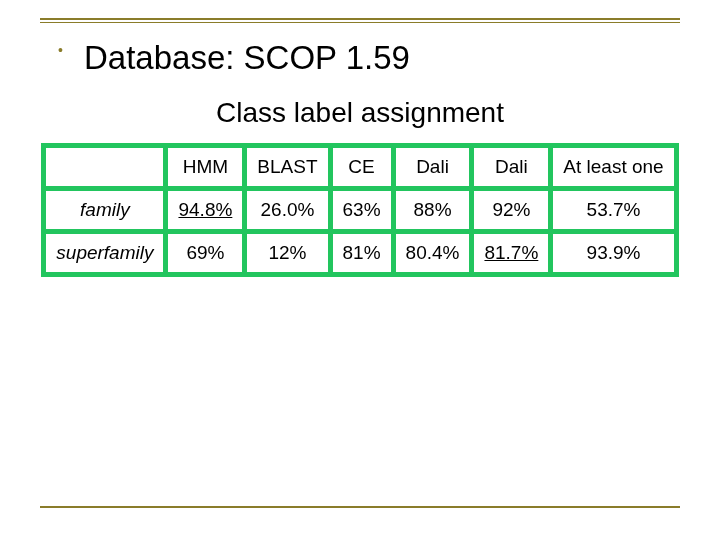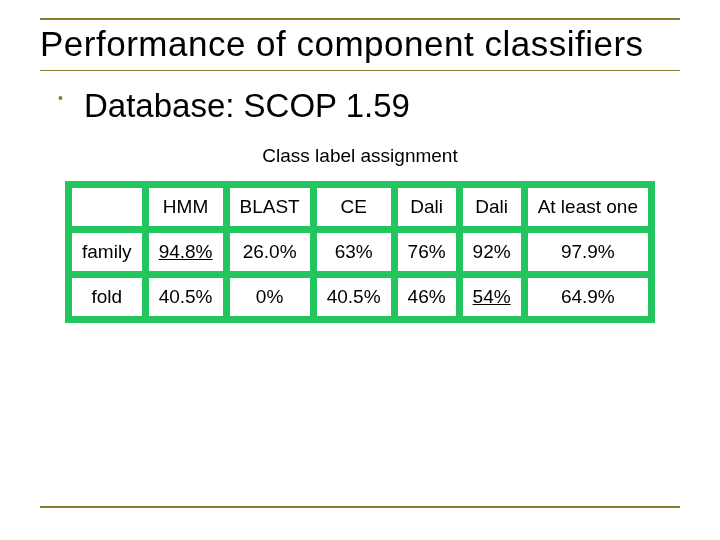--- a/index.html
+++ b/index.html
@@ -50,57 +50,57 @@
   .bullets li::before {
     content: "•";
     position: absolute;
     left: 0;
     top: 6px;
     font-size: 14px;
     color: #8a7c2a;
   }
   .subhead {
     text-align: center;
-    font-size: 19px;
+    font-size: 28px;
     margin: 8px 0 14px 0;
   }
   table.data {
     border-collapse: collapse;
     margin: 0 auto;
     border: 3px solid #000;
     font-size: 19px;
   }
   table.data th, table.data td {
-    border: 7px solid #22c55e;
+    border: 5px solid #22c55e;
     padding: 8px 10px;
     text-align: center;
     font-weight: normal;
     white-space: nowrap;
   }
   table.data th.rowlabel, table.data td.rowlabel {
     text-align: center;
     font-weight: normal;
+    font-style: italic;
   }
   table.data .bold { font-weight: normal; }
   table.data .u { text-decoration: underline; }
   table.data .blank { background: #fff; }
   .footer-line {
     position: absolute;
     left: 40px;
     right: 40px;
     bottom: 32px;
     border-top: 2px solid #8a7c2a;
   }
 </style>
 </head>
 <body>
 
 <div class="slide">
   <div class="rule-top"></div>
-  <h1 class="title">Performance of component classifiers</h1>
   <div class="rule-under"></div>
 
   <ul class="bullets">
     <li>Database: SCOP 1.59</li>
   </ul>
 
   <div class="subhead">Class label assignment</div>
 
   <table class="data">
     <tbody>
@@ -111,30 +111,30 @@
       <th>CE</th>
       <th>Dali</th>
       <th>Dali</th>
       <th>At least one</th>
     </tr>
     <tr>
       <td class="rowlabel bold">family</td>
       <td class="bold u">94.8%</td>
       <td class="bold">26.0%</td>
       <td class="bold">63%</td>
-      <td class="bold">76%</td>
+      <td class="bold">88%</td>
       <td class="bold">92%</td>
-      <td class="bold">97.9%</td>
+      <td class="bold">53.7%</td>
     </tr>
     <tr>
-      <td class="rowlabel">fold</td>
-      <td>40.5%</td>
-      <td>0%</td>
-      <td>40.5%</td>
-      <td>46%</td>
-      <td class="bold u">54%</td>
-      <td>64.9%</td>
+      <td class="rowlabel">superfamily</td>
+      <td>69%</td>
+      <td>12%</td>
+      <td>81%</td>
+      <td>80.4%</td>
+      <td class="bold u">81.7%</td>
+      <td>93.9%</td>
     </tr>
   </tbody>
     </table>
 
   <div class="footer-line"></div>
 </div>
 
 </body></html>

